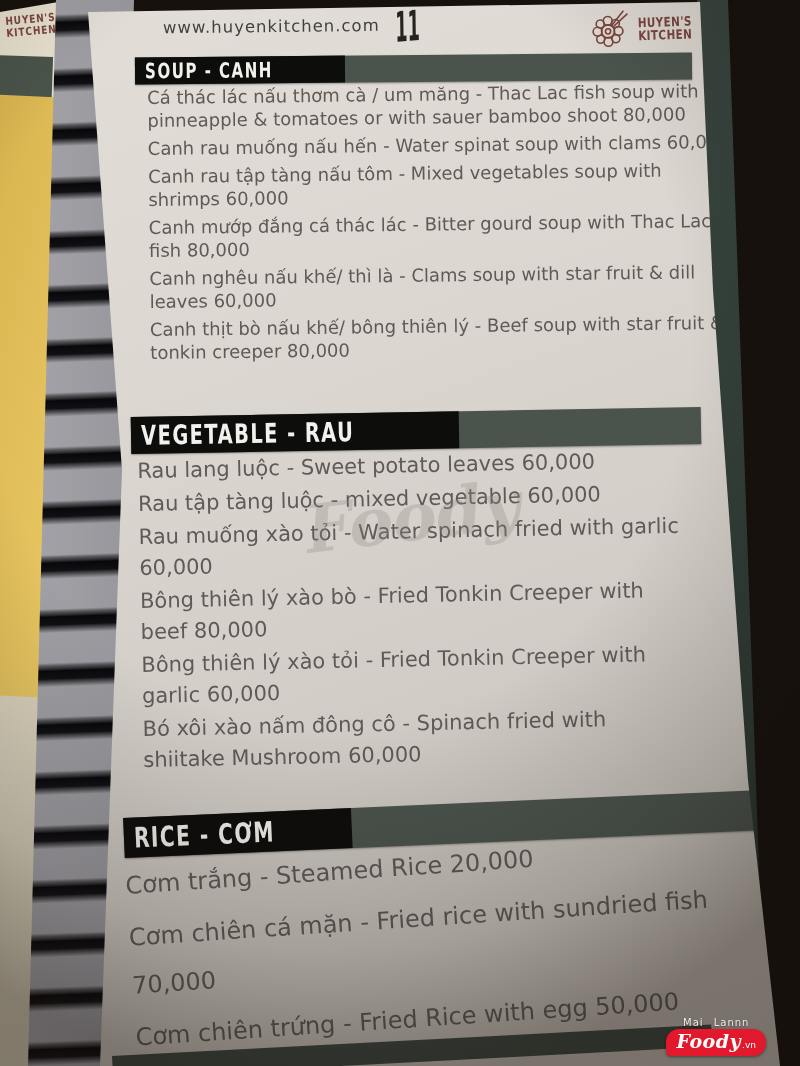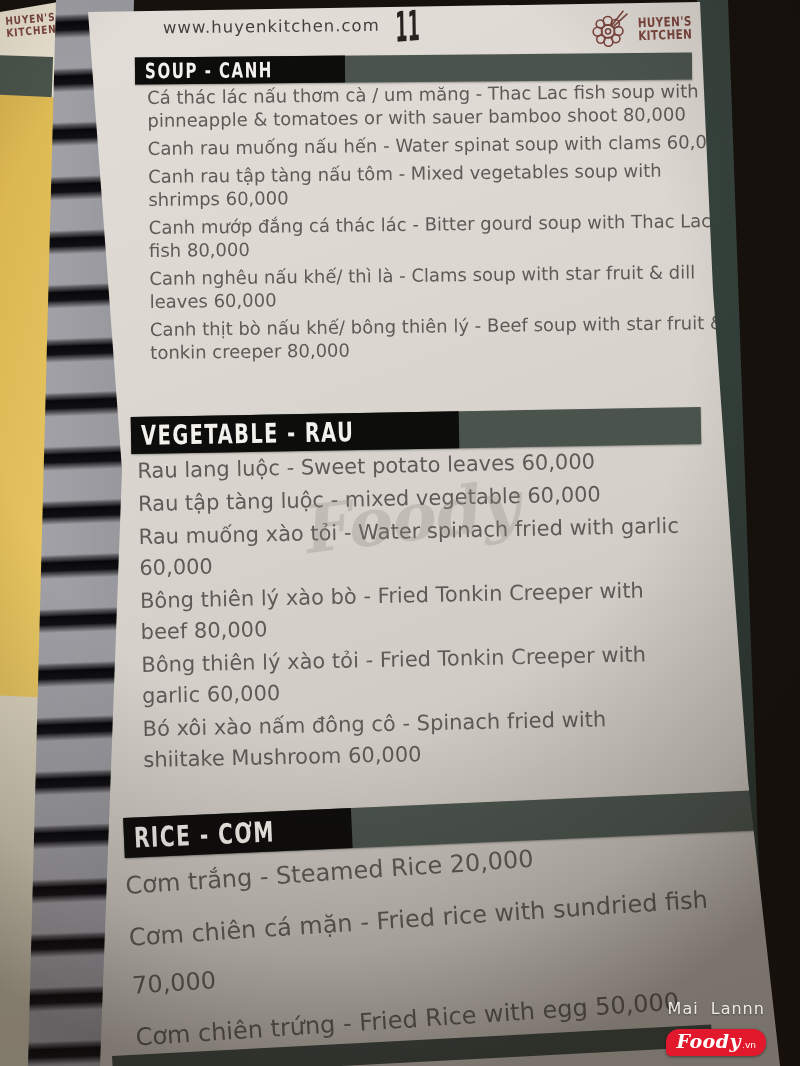--- a/index.html
+++ b/index.html
@@ -109,22 +109,22 @@
     background:#3e4841;transform:rotate(-3deg);transform-origin:left top;
   }
   
   .vignette{
     position:absolute;inset:0;pointer-events:none;
     background:radial-gradient(ellipse 85% 70% at 42% 32%,rgba(0,0,0,0) 52%,rgba(22,13,8,.2) 82%,rgba(22,13,8,.42) 100%);
   }
   
   .foody-credit{position:absolute;right:34px;bottom:10px;text-align:center;}
   .credit-user{
-    color:rgba(248,245,240,.92);font-size:16px;letter-spacing:1px;word-spacing:6px;
-    text-shadow:0 1px 2px rgba(0,0,0,.4);margin-bottom:11px;
+    color:rgba(248,245,240,.92);font-size:10px;letter-spacing:1px;word-spacing:6px;
+    text-shadow:0 1px 2px rgba(0,0,0,.4);margin-bottom:1px;
   }
   .foody-badge{
     display:inline-flex;align-items:baseline;justify-content:center;
     background:#e2192d;border-radius:13px 13px 13px 5px;
     padding:1px 10px 4px 10px;box-shadow:0 1px 3px rgba(0,0,0,.45);
   }
   .foody-word{
     color:#fff;font-family:"DejaVu Serif",serif;font-style:italic;font-weight:bold;
     font-size:19px;letter-spacing:.5px;
   }

